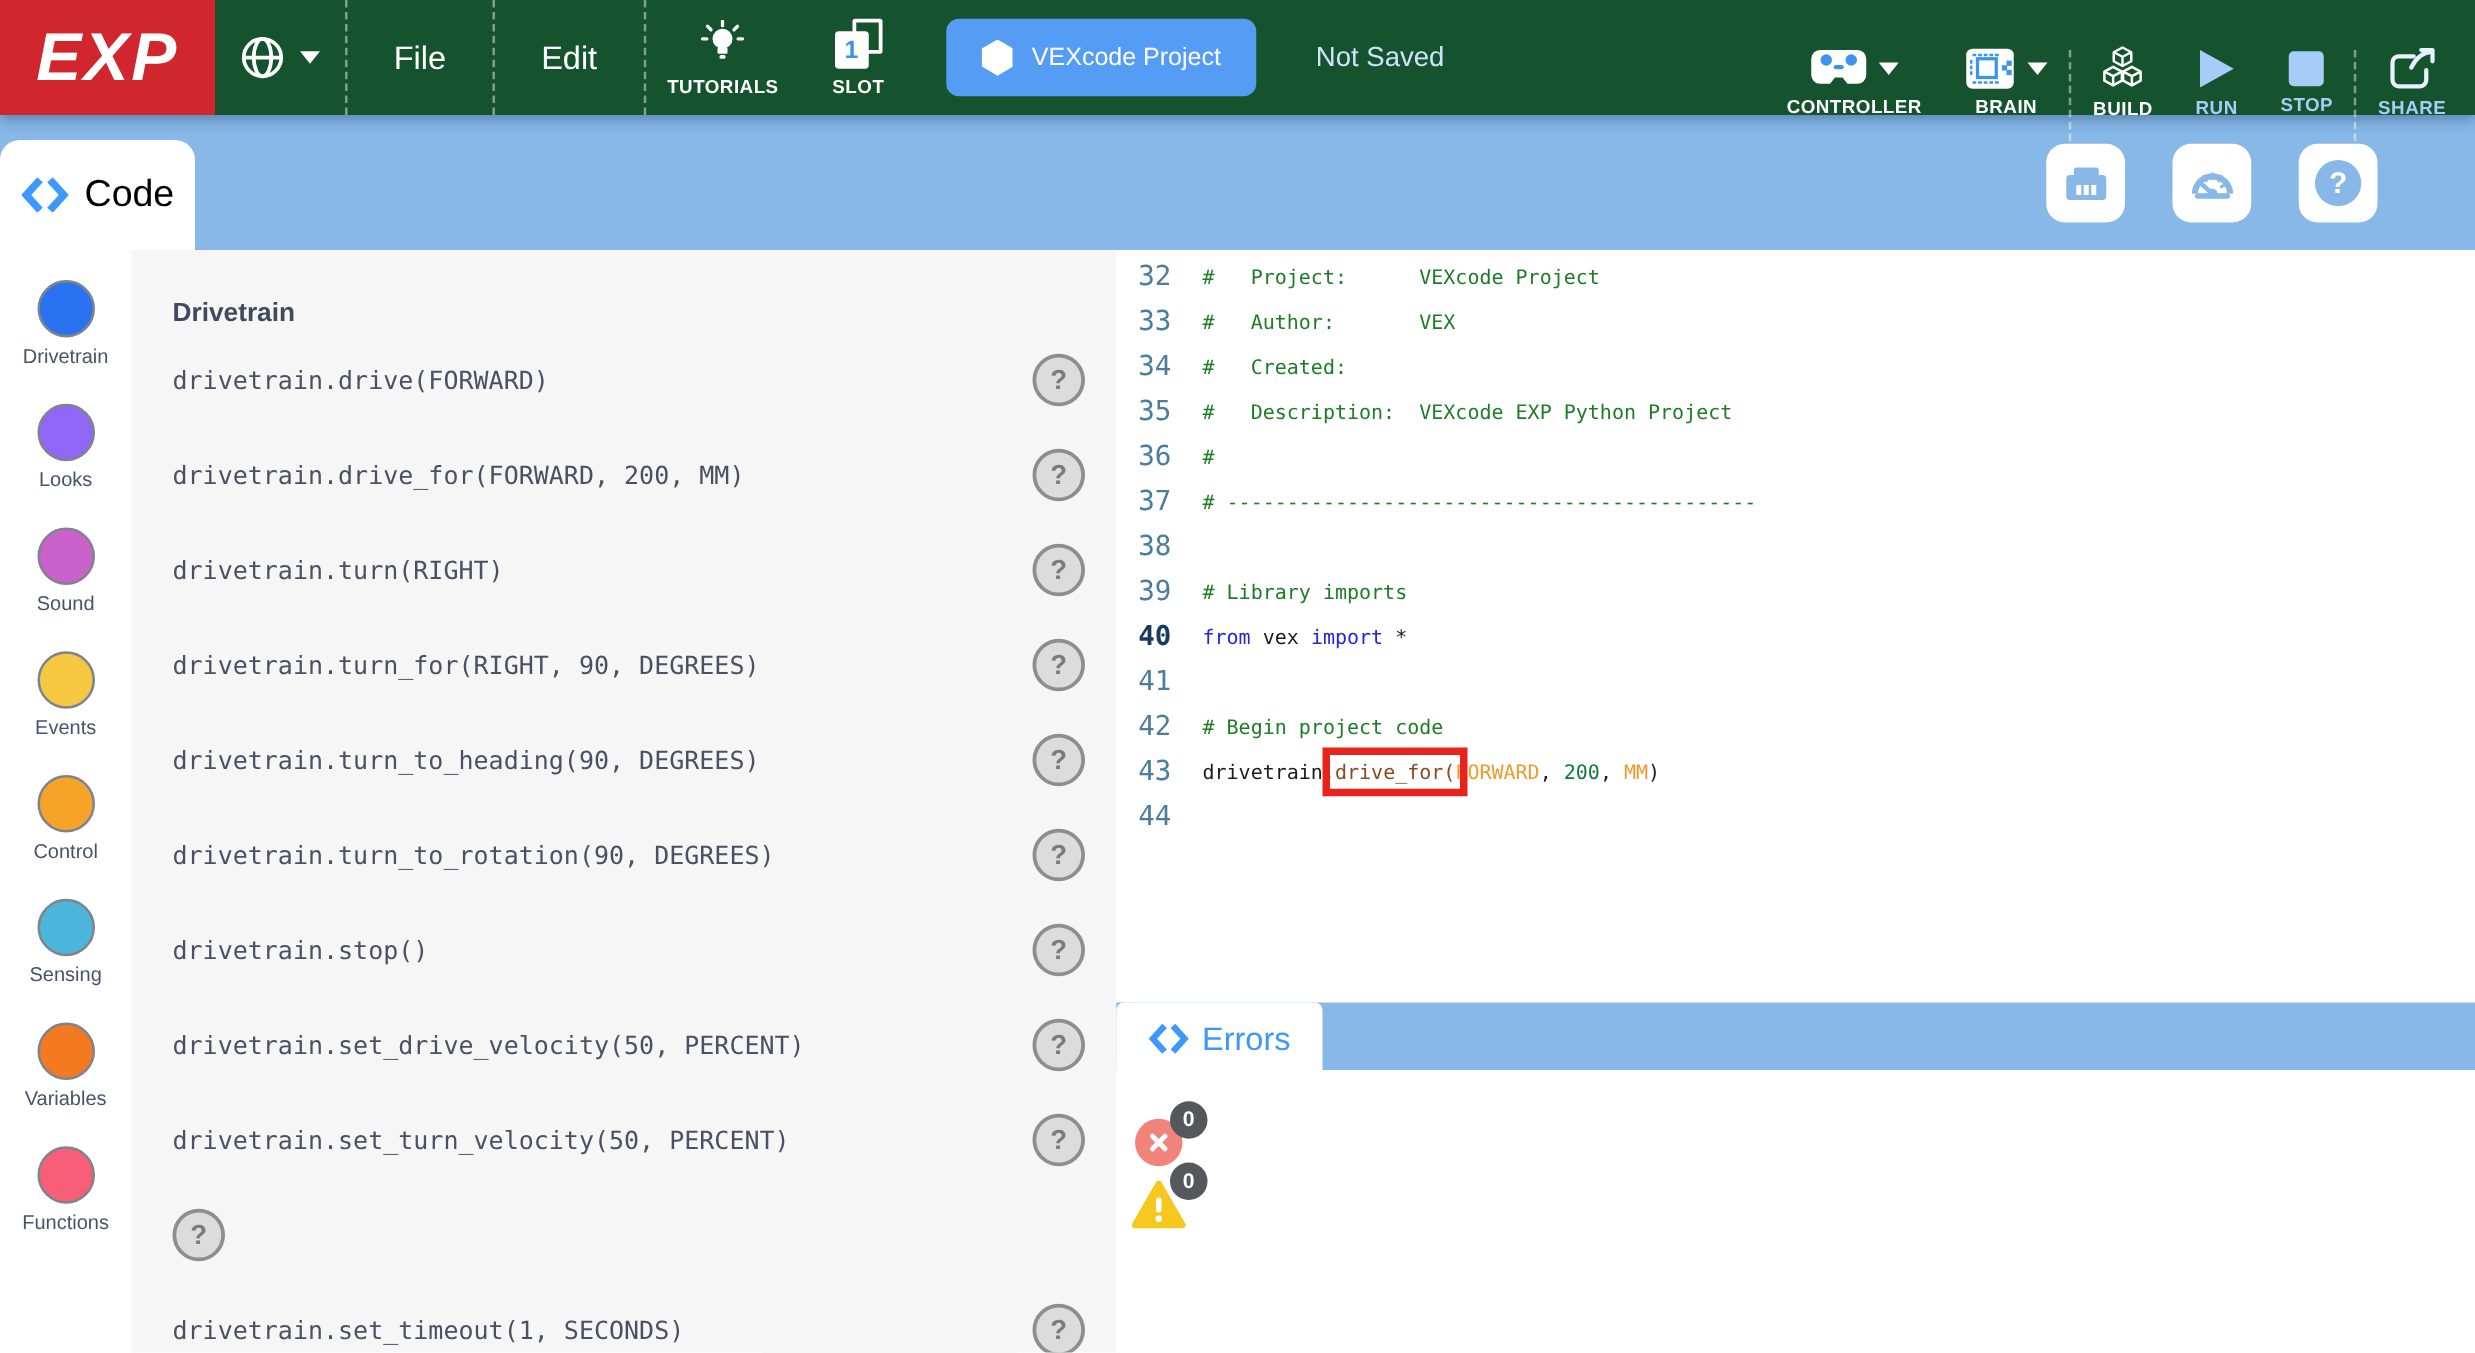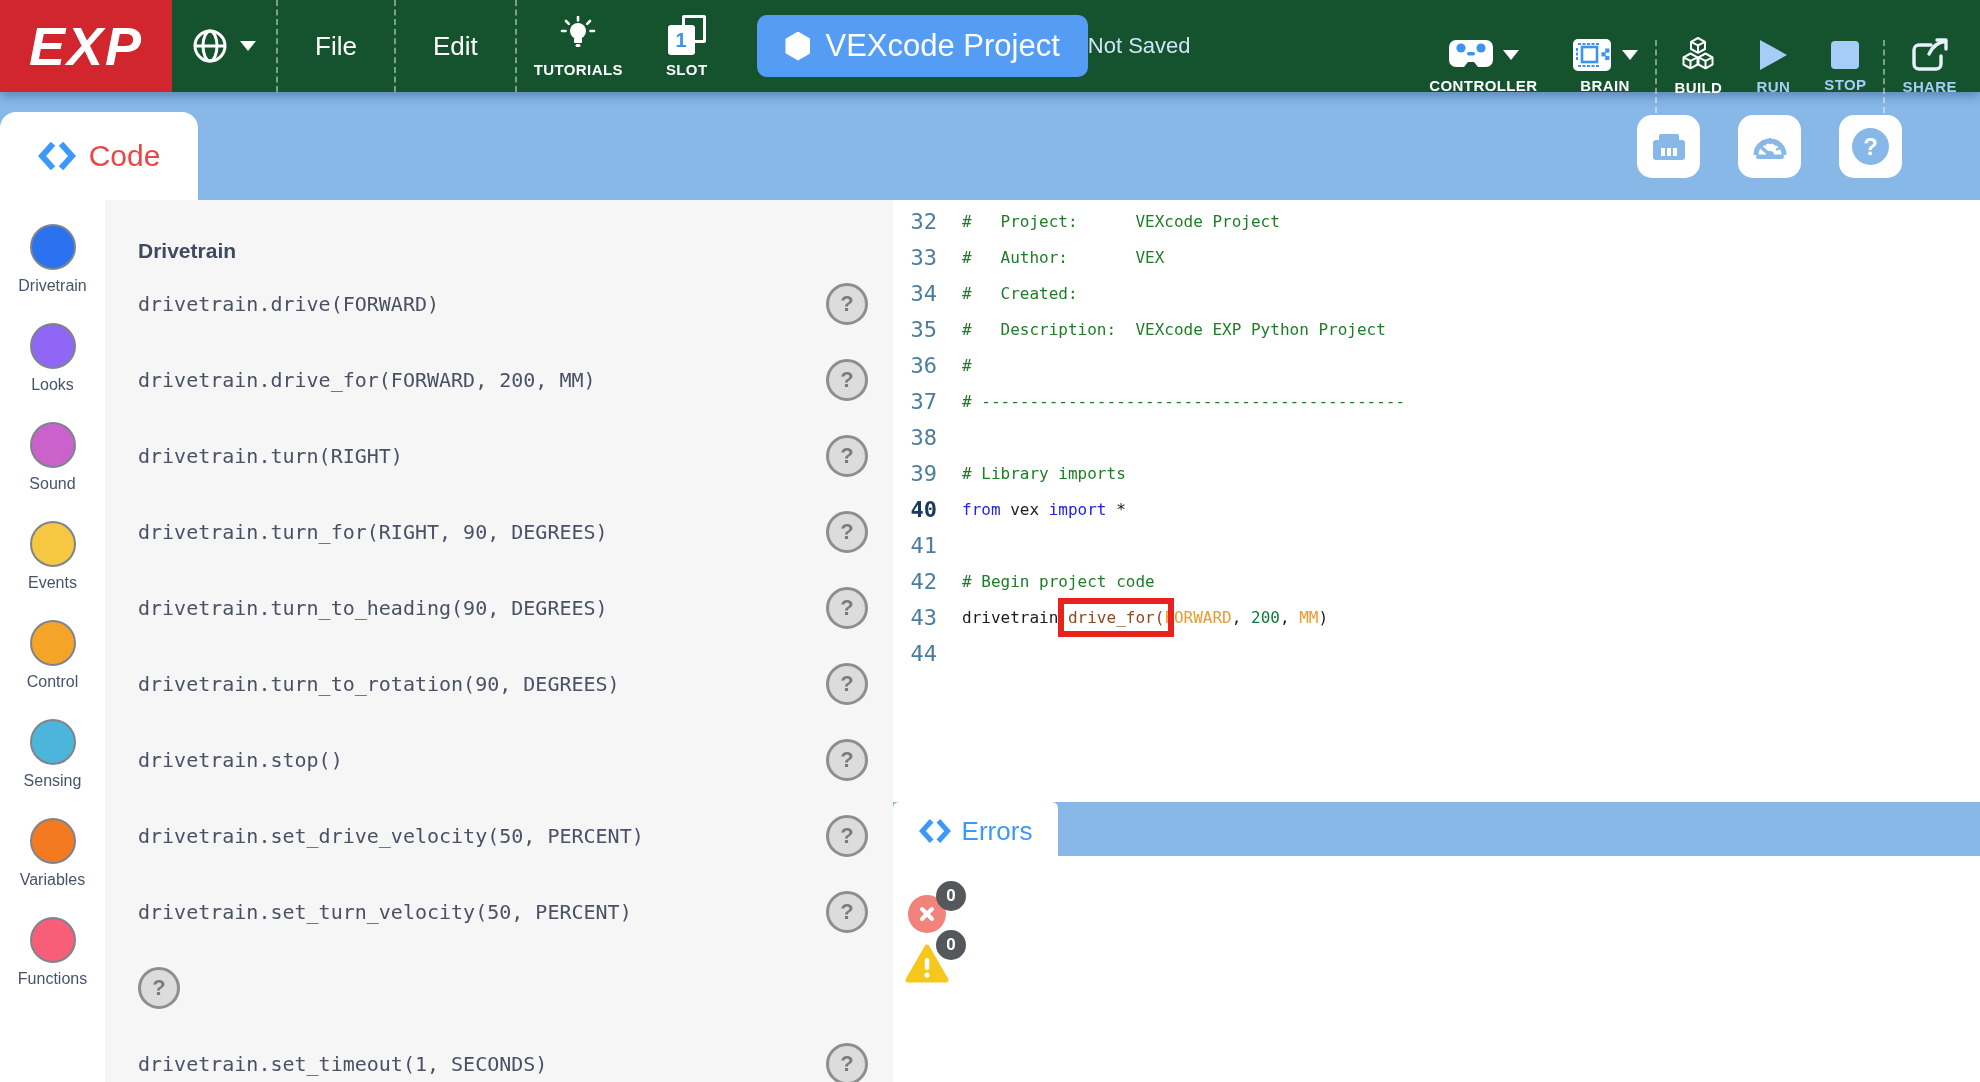--- a/index.html
+++ b/index.html
@@ -20,39 +20,39 @@
     border-right:8px solid transparent; border-top:10px solid currentColor; }
   .tb-btn { display:flex; flex-direction:column; align-items:center;
     justify-content:center; padding:0 17px; color:#fff; }
   .tb-btn .ico-row { height:42px; display:flex; align-items:center; gap:9px; }
   .tb-label { font-size:15px; font-weight:bold; letter-spacing:.4px; margin-top:5px; }
   .tb-btn.dim { color:#a6cdf8; }
   .dim .tb-label { color:#a6cdf8; }
   .project-btn { align-self:center; background:#55 9df4; }
   .project-btn { align-self:center; background:#559df4; border-radius:10px; height:62px;
     display:flex; align-items:center; gap:15px; padding:0 28px; margin-left:24px;
-    font-size:31px; color:#fff; }
+    font-size:20px; color:#fff; }
   .hexagon { width:25px; height:29px; background:#fff;
     clip-path:polygon(50% 0,100% 25%,100% 75%,50% 100%,0 75%,0 25%); }
-  .save-status { align-self:center; color:#cfe3fb; font-size:22px; }
+  .save-status { align-self:center; color:#cfe3fb; font-size:22px; margin-left:48px; }
   .tb-right { margin-left:auto; display:flex; align-items:stretch; padding-right:6px;margin-top:40px; }
   .slot-btn { padding:0 26px; }
   .slot-ico { position:relative; width:38px; height:40px; }
   .slot-back { position:absolute; right:0; top:0; width:24px; height:28px;
     border:3px solid #fff; border-radius:2px; }
   .slot-front { position:absolute; left:0; bottom:0; width:27px; height:30px;
     background:#fff; border-radius:3px; display:flex; align-items:center;
     justify-content:center; color:#3b94f0; font-size:20px; font-weight:bold; }
 
   
   .codebar { position:absolute; top:92px; left:0; width:1980px; height:108px;
     background:#87b8e8; z-index:20; }
-  .code-tab { position:absolute; left:0; top:20px; width:198px; height:88px;
+  .code-tab { position:absolute; left:0; top:20px; width:156px; height:88px;
     background:#fff; border-radius:16px 16px 0 0; display:flex; align-items:center;
-    justify-content:center; gap:13px; color:#ef4444; font-size:30px; font-weight:500; }
+    justify-content:center; gap:13px; color:#000000; font-size:30px; font-weight:500; }
   .codebar-buttons { position:absolute; right:78px; top:23px; display:flex; gap:38px; }
   .sq-btn { width:63px; height:63px; background:#fff; border-radius:15px;
     position:relative; display:flex; align-items:center; justify-content:center; }
   .help-circle { width:37px; height:37px; border-radius:50%; background:#87b8e8;
     color:#fff; font-size:24px; font-weight:bold; display:flex; align-items:center;
     justify-content:center; }
 
   
   .cats { position:absolute; left:0; top:200px; width:105px; bottom:0;
     background:#fff; padding-top:24px; z-index:5; }

